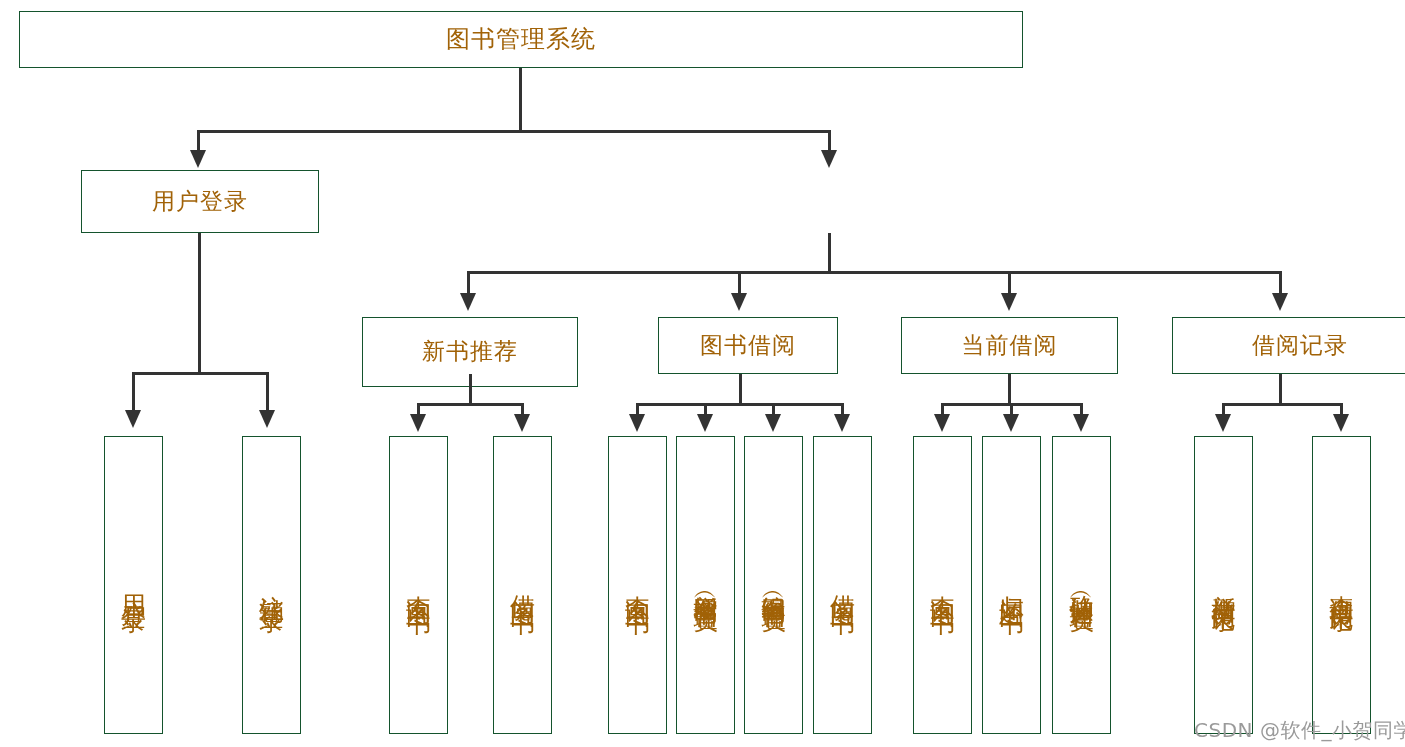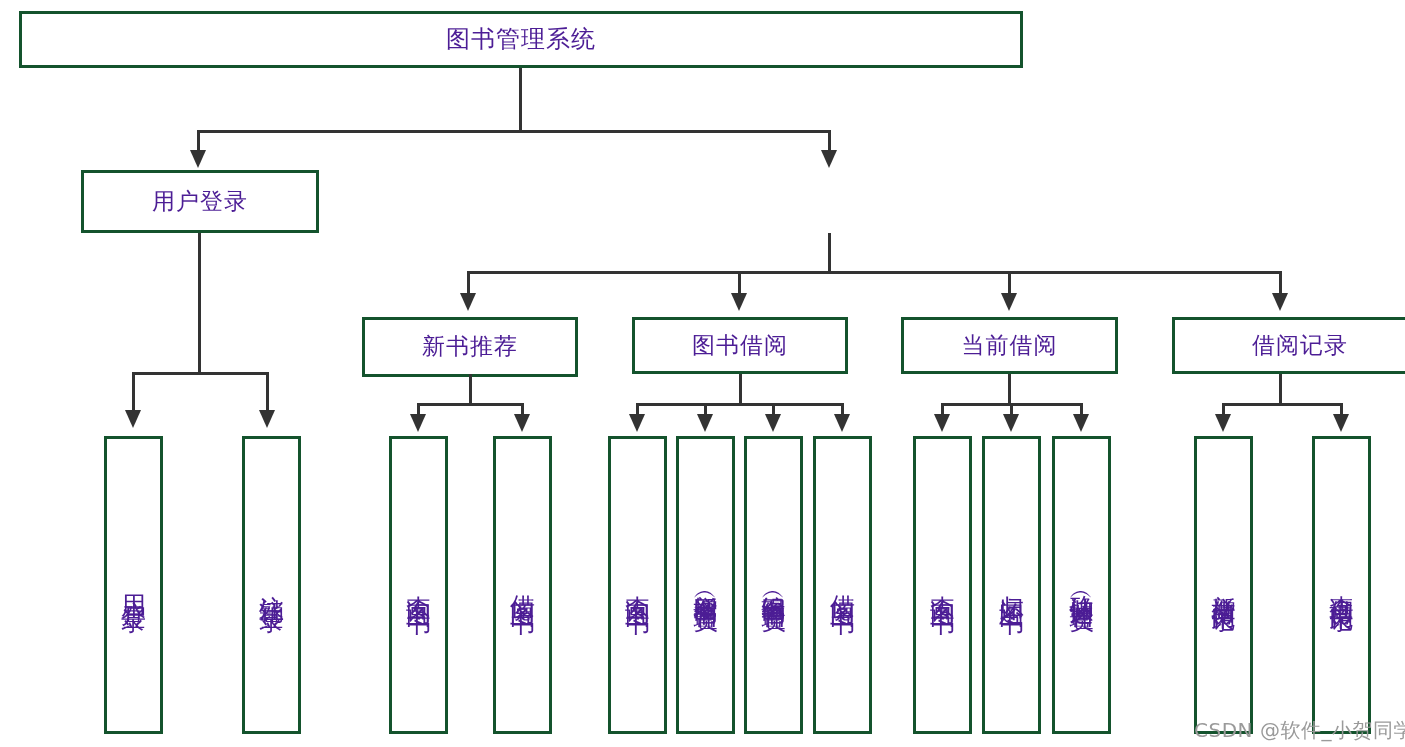--- a/index.html
+++ b/index.html
@@ -13,26 +13,26 @@
   #canvas {
     position: relative;
     width: 1405px;
     height: 747px;
     background: #ffffff;
     overflow: hidden;
   }
   .node {
     position: absolute;
     box-sizing: border-box;
-    border: 3px solid #14532d;
+    border: 1px solid #14532d;
     background: #ffffff;
     display: flex;
     align-items: center;
     justify-content: center;
-    color: #4c1d95;
+    color: #a16207;
   }
   .node.horiz {
     font-size: 23px;
     letter-spacing: 1px;
     line-height: 1.2;
   }
   .node.root {
     font-size: 24px;
   }
   .node.vert {
@@ -103,23 +103,23 @@
 
   <div class="edge v" style="left:738px; top:271px; width:3px; height:25px;"></div>
   <div class="arrow" style="left:731px; top:293px;"></div>
 
   <div class="edge v" style="left:1008px; top:271px; width:3px; height:25px;"></div>
   <div class="arrow" style="left:1001px; top:293px;"></div>
 
   <div class="edge v" style="left:1279px; top:271px; width:3px; height:25px;"></div>
   <div class="arrow" style="left:1272px; top:293px;"></div>
 
-  <div class="node horiz" style="left:362px; top:317px; width:216px; height:60px;">新书推荐</div>
+  <div class="node horiz" style="left:362px; top:317px; width:216px; height:70px;">新书推荐</div>
 
-  <div class="node horiz" style="left:632px; top:317px; width:216px; height:57px;">图书借阅</div>
+  <div class="node horiz" style="left:658px; top:317px; width:180px; height:57px;">图书借阅</div>
 
   <div class="node horiz" style="left:901px; top:317px; width:217px; height:57px;">当前借阅</div>
 
   <div class="node horiz" style="left:1172px; top:317px; width:256px; height:57px;">借阅记录</div>
 
   <div class="edge v" style="left:469px; top:374px; width:3px; height:31px;"></div>
   <div class="edge h" style="left:417px; top:403px; width:107px; height:3px;"></div>
   <div class="edge v" style="left:417px; top:403px; width:3px; height:14px;"></div>
   <div class="arrow" style="left:410px; top:414px;"></div>
   <div class="edge v" style="left:521px; top:403px; width:3px; height:14px;"></div>

